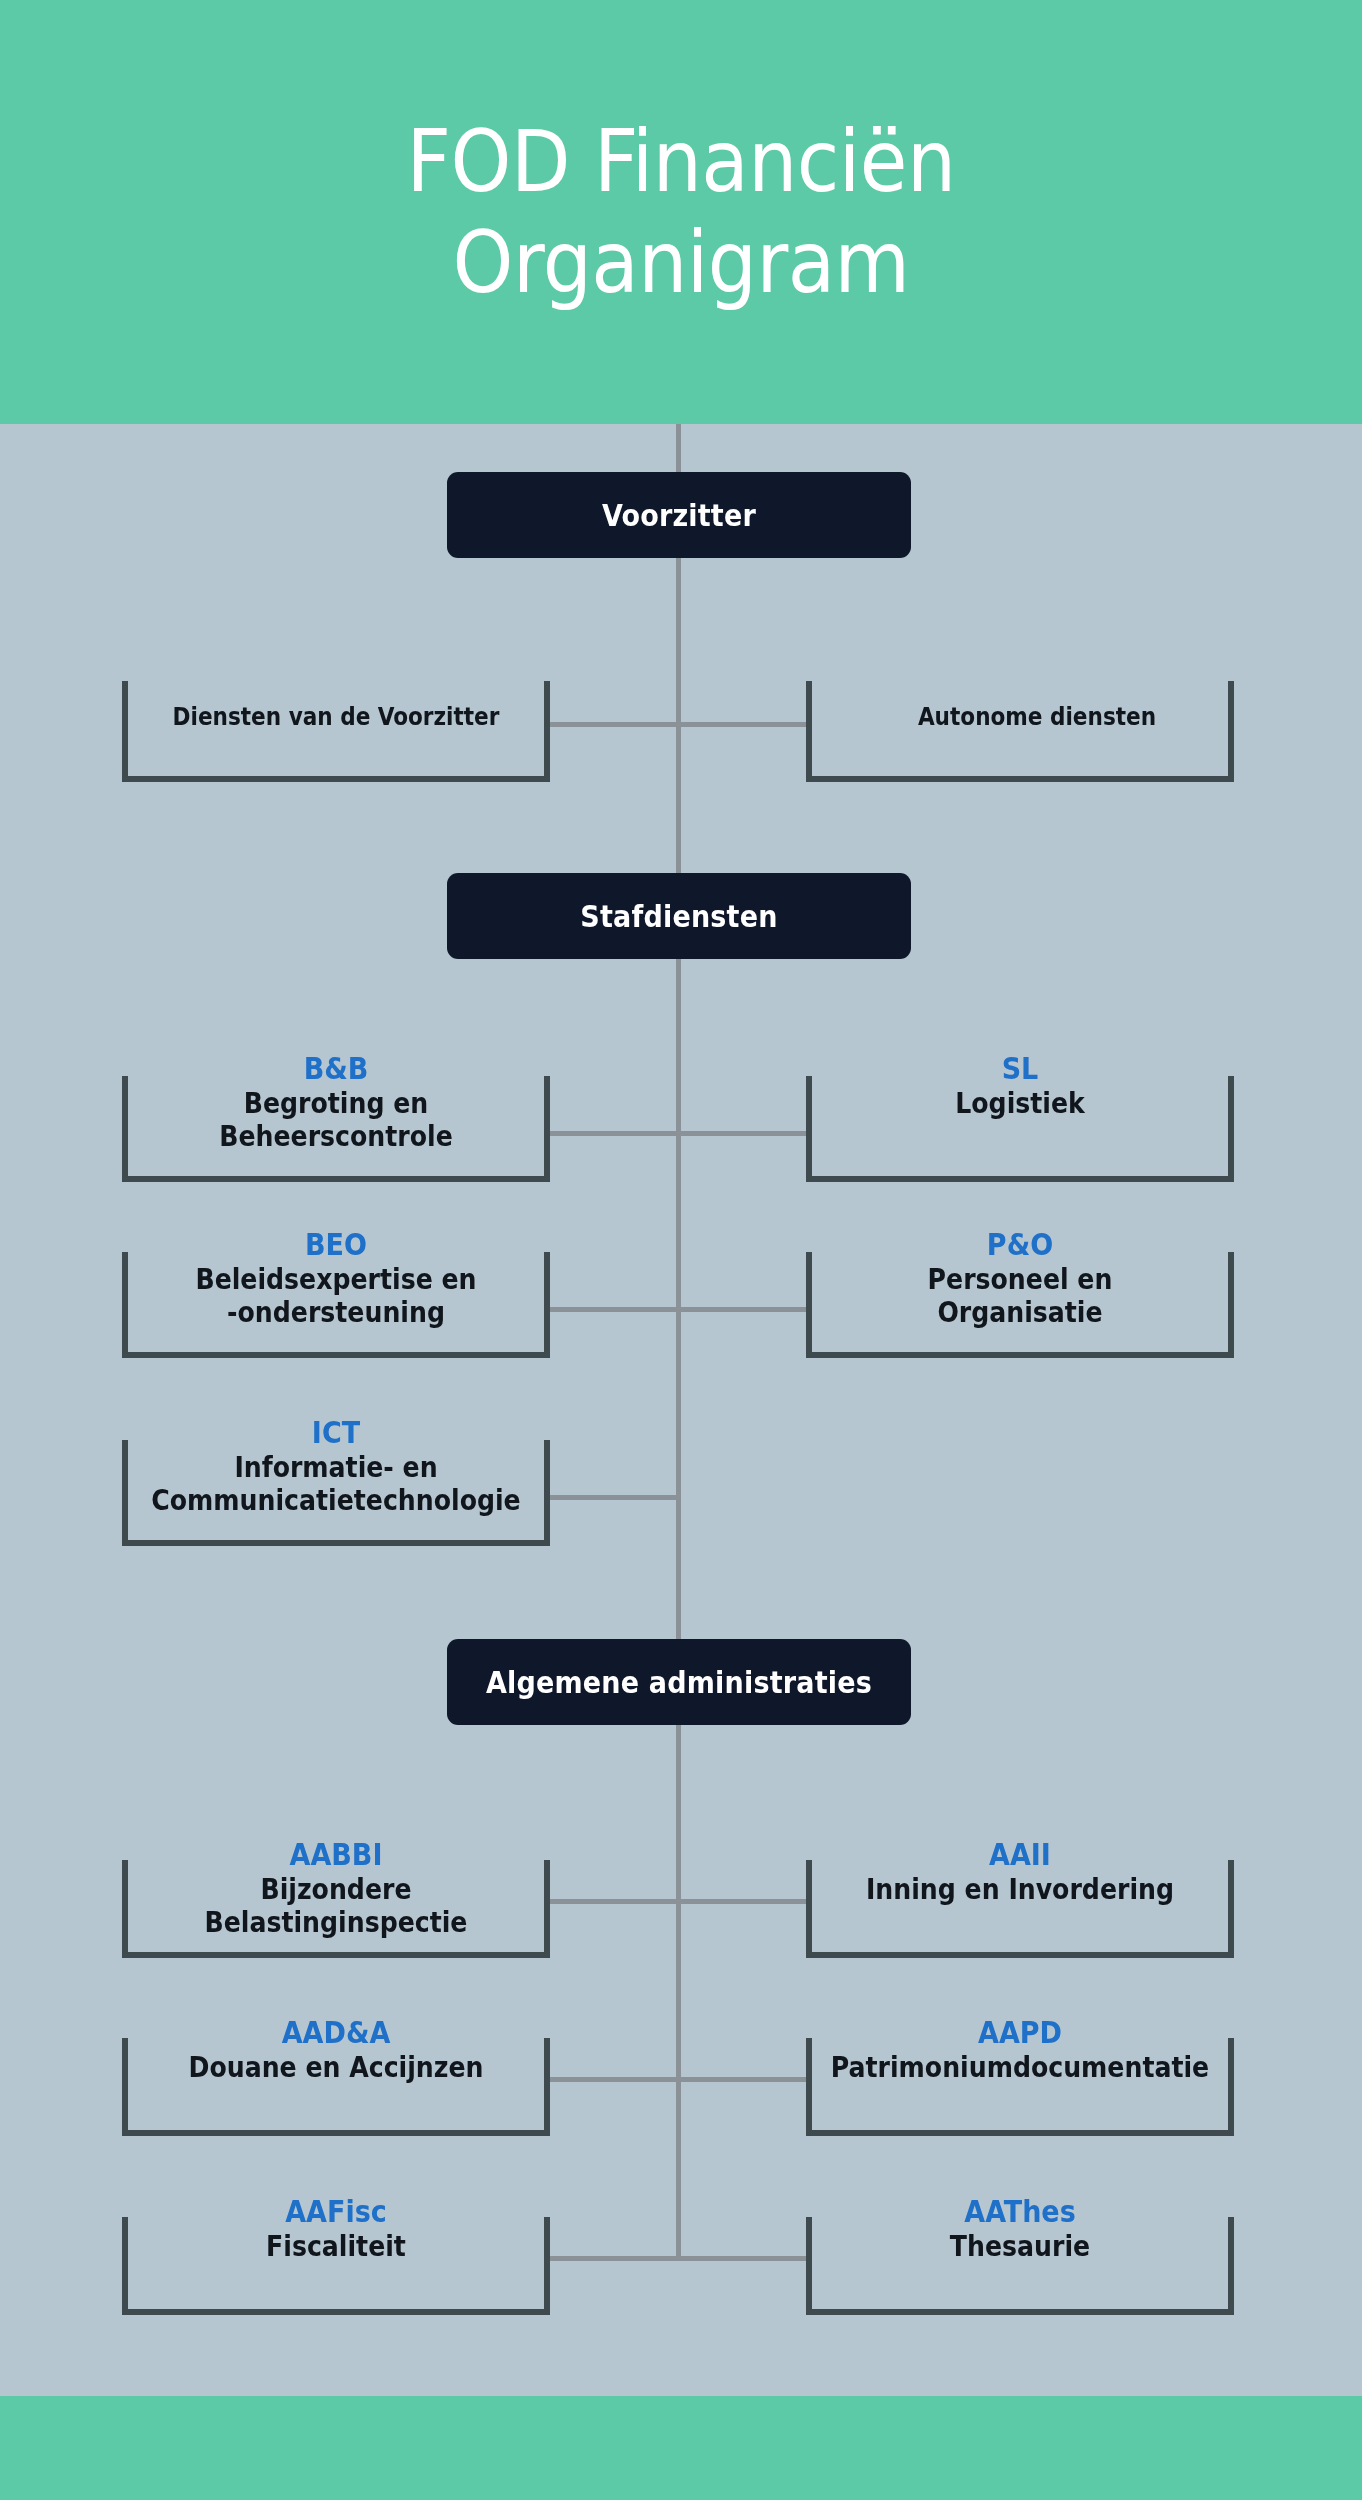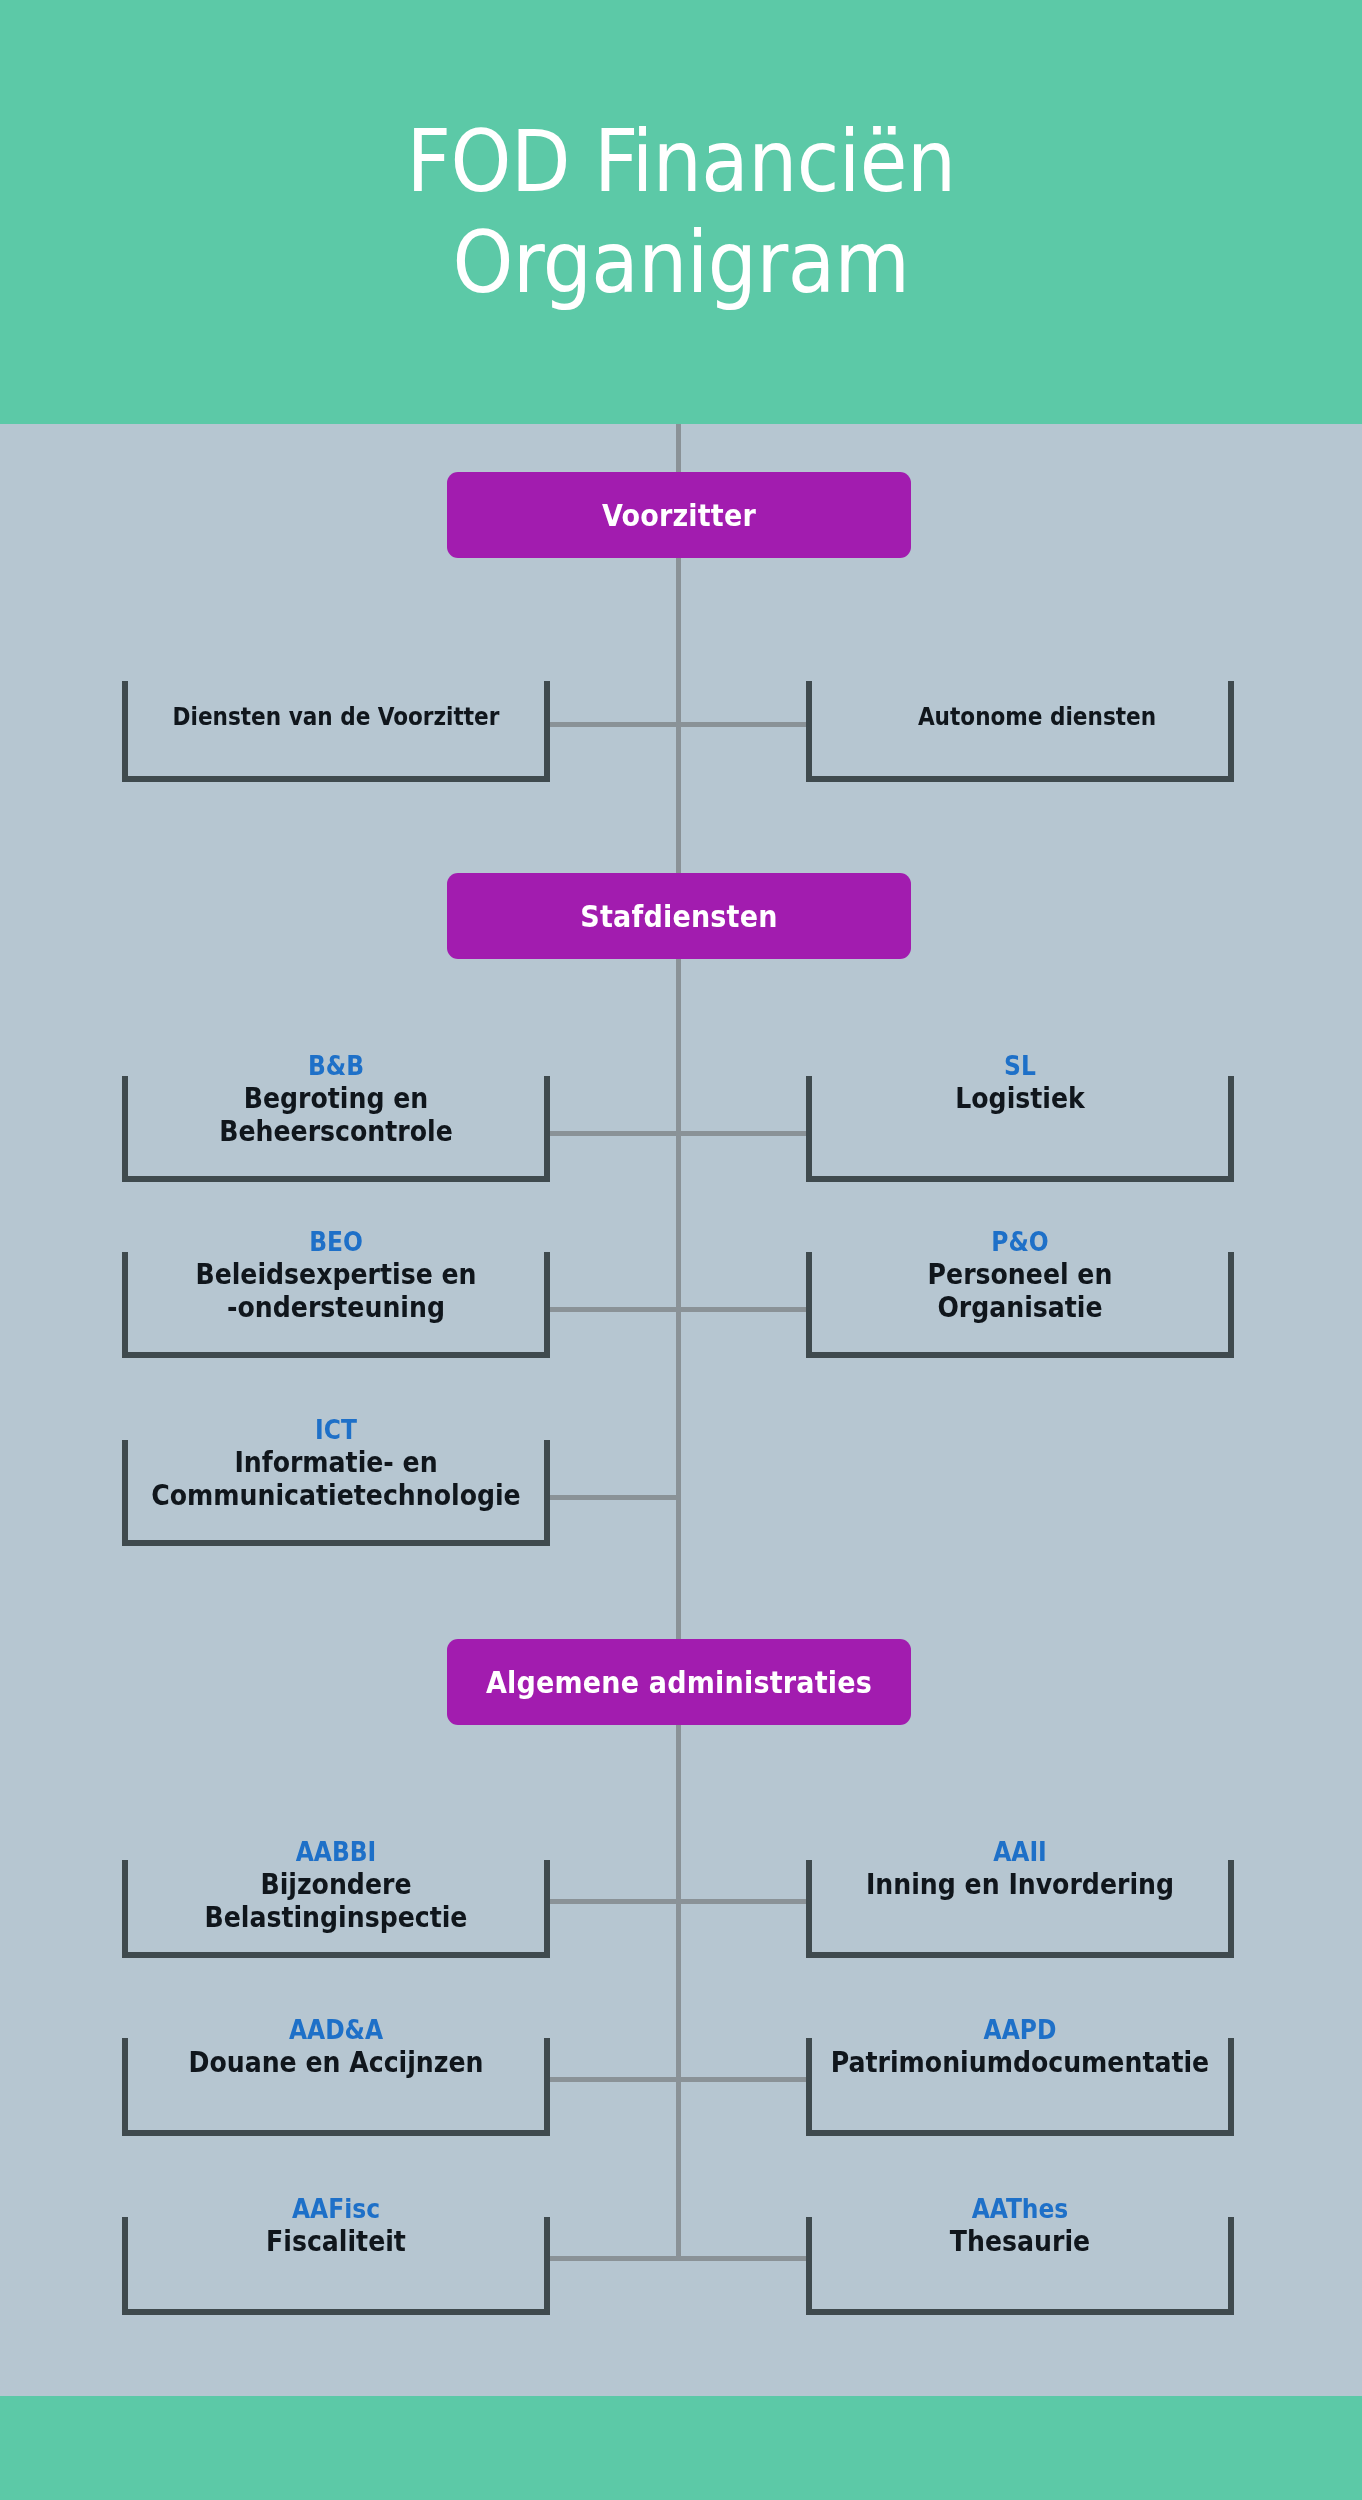--- a/index.html
+++ b/index.html
@@ -40,21 +40,21 @@
 
   
   .trunk {
     position:absolute; left:676px; width:5px;
     background:#8a9297;
   }
 
   
   .pill {
     position:absolute;
-    background:#a21caf;
+    background:#0f172a;
     border-radius:11px;
     color:#ffffff;
     display:flex; align-items:center; justify-content:center;
     font-size:30px;
     font-weight:700;
     letter-spacing:0.2px;
     z-index:5;
   }
 
   
@@ -68,21 +68,21 @@
   }
   .node .txt {
     position:absolute; left:0; right:0; top:0;
     text-align:center;
     z-index:4;
     padding:0 12px;
   }
   .node .abbr {
     display:block;
     color:#1e70c8;
-    font-size:26px;
+    font-size:30px;
     font-weight:700;
     line-height:1.12;
     margin-bottom:1px;
   }
   .node .name {
     display:block;
     color:#10161c;
     font-size:28px;
     font-weight:700;
     line-height:1.18;

